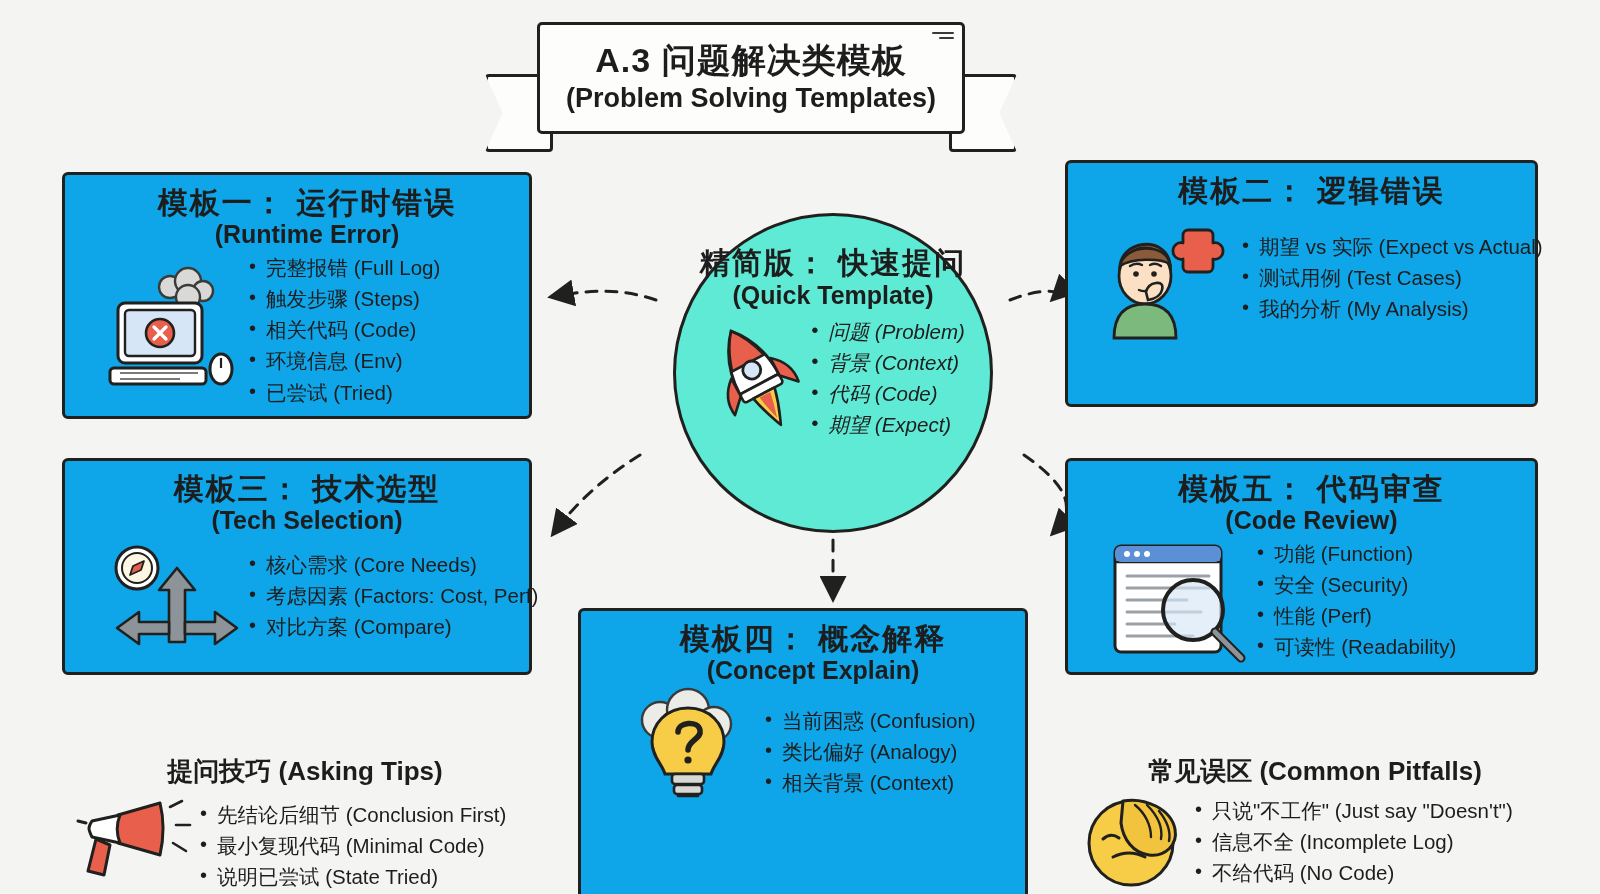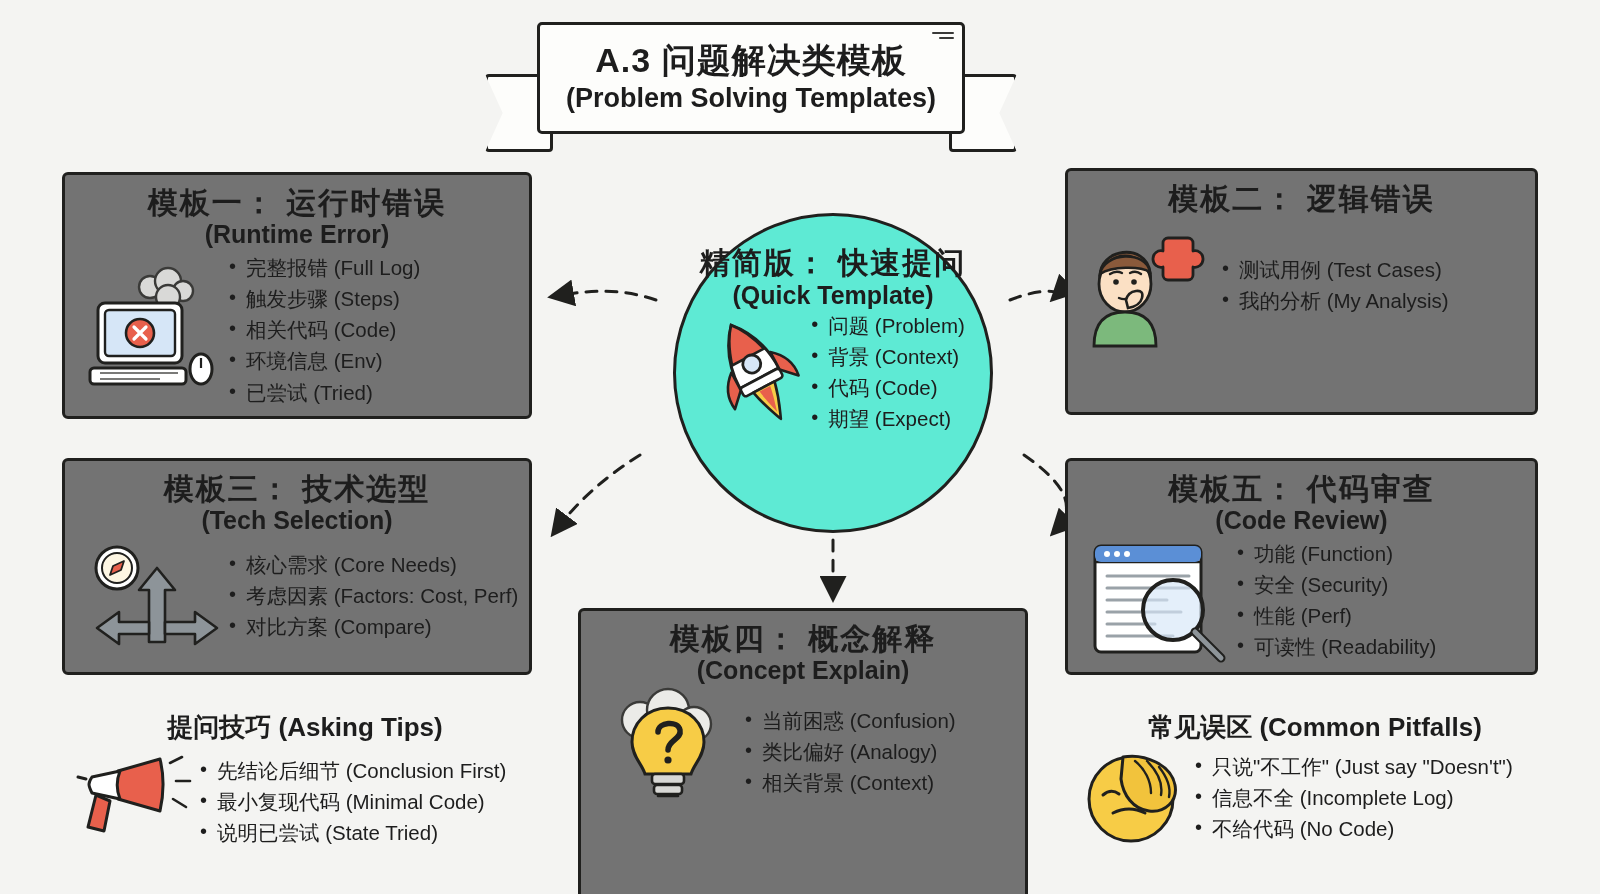--- a/index.html
+++ b/index.html
@@ -81,23 +81,24 @@
   .title-en {
     font-size: 27px;
     font-weight: bold;
     margin-top: 4px;
     line-height: 1.1;
   }
 
   
   .card {
     position: absolute;
-    background: #737373;
+    background: #0ea5e9;
     border: 3.5px solid #20201e;
     border-radius: 6px;
+    padding-left: 20px;
   }
   .card-title {
     text-align: center;
     font-weight: bold;
     line-height: 1.18;
     padding-top: 10px;
   }
   .card-title .cn { display: block; font-size: 30px; letter-spacing: 2px; }
   .card-title .en { display: block; font-size: 25px; }
 
@@ -150,27 +151,30 @@
   #center-circle .c-title {
     text-align: center;
     margin-top: 30px;
     line-height: 1.16;
   }
   #center-circle .c-title .cn { display: block; font-size: 30px; font-weight: bold; letter-spacing: 2px; }
   #center-circle .c-title .en { display: block; font-size: 25px; font-weight: bold; }
   #center-circle .c-body {
     display: flex;
     align-items: center;
+    margin-top: 6px;
     width: 100%;
     justify-content: center;
+    font-style: italic;
   }
 
   
   .note {
     position: absolute;
+    margin-top: 44px;
   }
   .note .note-title {
     font-size: 26px;
     font-weight: bold;
     text-align: center;
     margin-bottom: 4px;
   }
   .note .note-body {
     display: flex;
     align-items: flex-start;
@@ -250,21 +254,21 @@
     <ul class="bullets">
       <li>完整报错 (Full Log)</li>
       <li>触发步骤 (Steps)</li>
       <li>相关代码 (Code)</li>
       <li>环境信息 (Env)</li>
       <li>已尝试 (Tried)</li>
     </ul>
   </div>
 </div>
 
-<div class="card" style="left:1065px; top:168px; width:473px; height:247px;">
+<div class="card" style="left:1065px; top:160px; width:473px; height:247px;">
   <div class="card-title">
     <span class="cn">模板二： 逻辑错误</span>
   </div>
   <div class="card-body" style="padding-top:6px;">
     <div class="icon-slot" style="width:140px;">
       <svg width="136" height="126" viewBox="0 0 136 126">
 
         <path d="M84,16 h20 a5,5 0 0 1 5,5 v8 a8,8 0 0 1 10,8 a8,8 0 0 1 -10,8 v8 a5,5 0 0 1 -5,5 h-20 a5,5 0 0 1 -5,-5 v-8 a8,8 0 0 1 -10,-8 a8,8 0 0 1 10,-8 v-8 a5,5 0 0 1 5,-5 z" fill="#e8604c" stroke="#20201e" stroke-width="2.8" stroke-linejoin="round"></path>
 
         <path d="M16,56 C14,26 62,20 66,50 C68,60 64,64 62,64 L22,64 z" fill="#8a5a3b" stroke="#20201e" stroke-width="2.8"></path>
@@ -275,20 +279,21 @@
         <circle cx="50" cy="60" r="2.8" fill="#20201e"></circle>
         <path d="M26,52 q6,-4 12,-1 M46,51 q6,-3 11,1" stroke="#20201e" stroke-width="2.4" fill="none" stroke-linecap="round"></path>
         <path d="M35,76 q7,3 13,-2" stroke="#20201e" stroke-width="2.4" fill="none" stroke-linecap="round"></path>
 
         <path d="M10,124 C10,100 22,90 41,90 C60,90 72,100 72,124 z" fill="#7cb97c" stroke="#20201e" stroke-width="2.8"></path>
 
         <path d="M44,86 q12,-2 14,-10 q2,-8 -6,-7 q-8,1 -10,9 z" fill="#fbe0c4" stroke="#20201e" stroke-width="2.6"></path>
       </svg>
     </div>
     <ul class="bullets">
+      <li>期望 vs 实际 (Expect vs Actual)</li>
       <li>测试用例 (Test Cases)</li>
       <li>我的分析 (My Analysis)</li>
     </ul>
   </div>
 </div>
 
 <div class="card" style="left:62px; top:458px; width:470px; height:217px;">
   <div class="card-title">
     <span class="cn">模板三： 技术选型</span>
     <span class="en">(Tech Selection)</span>

